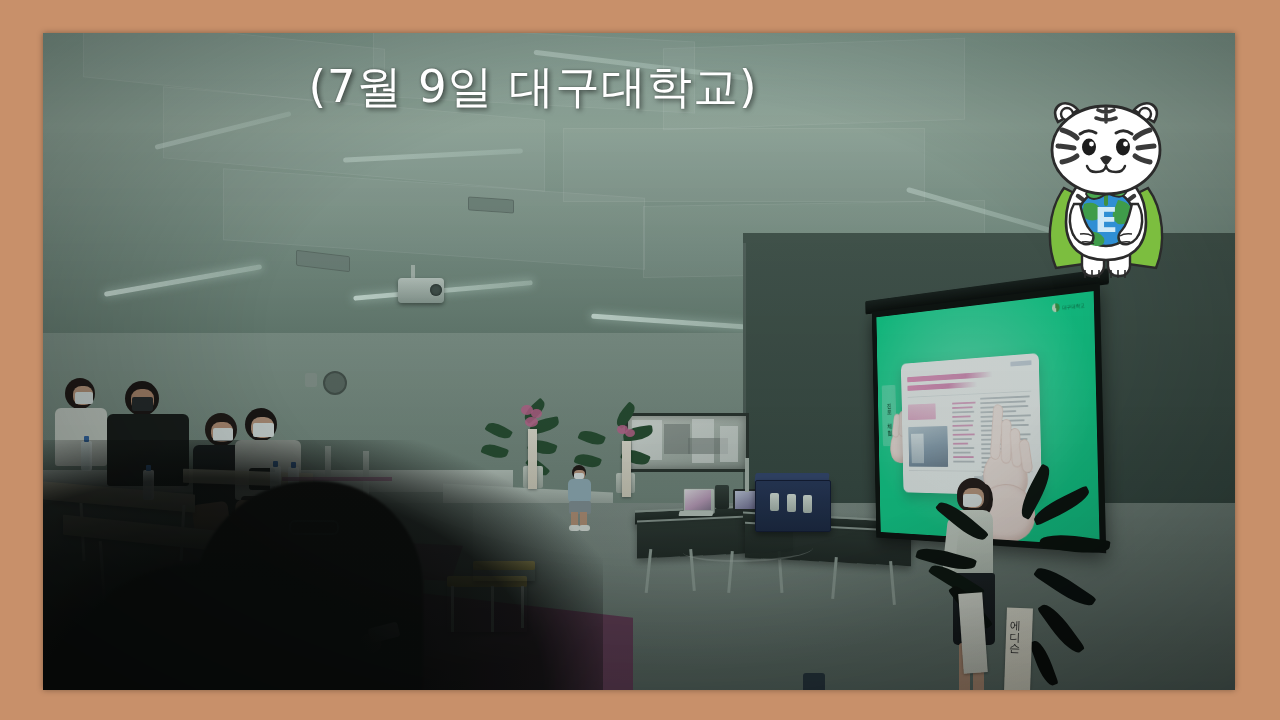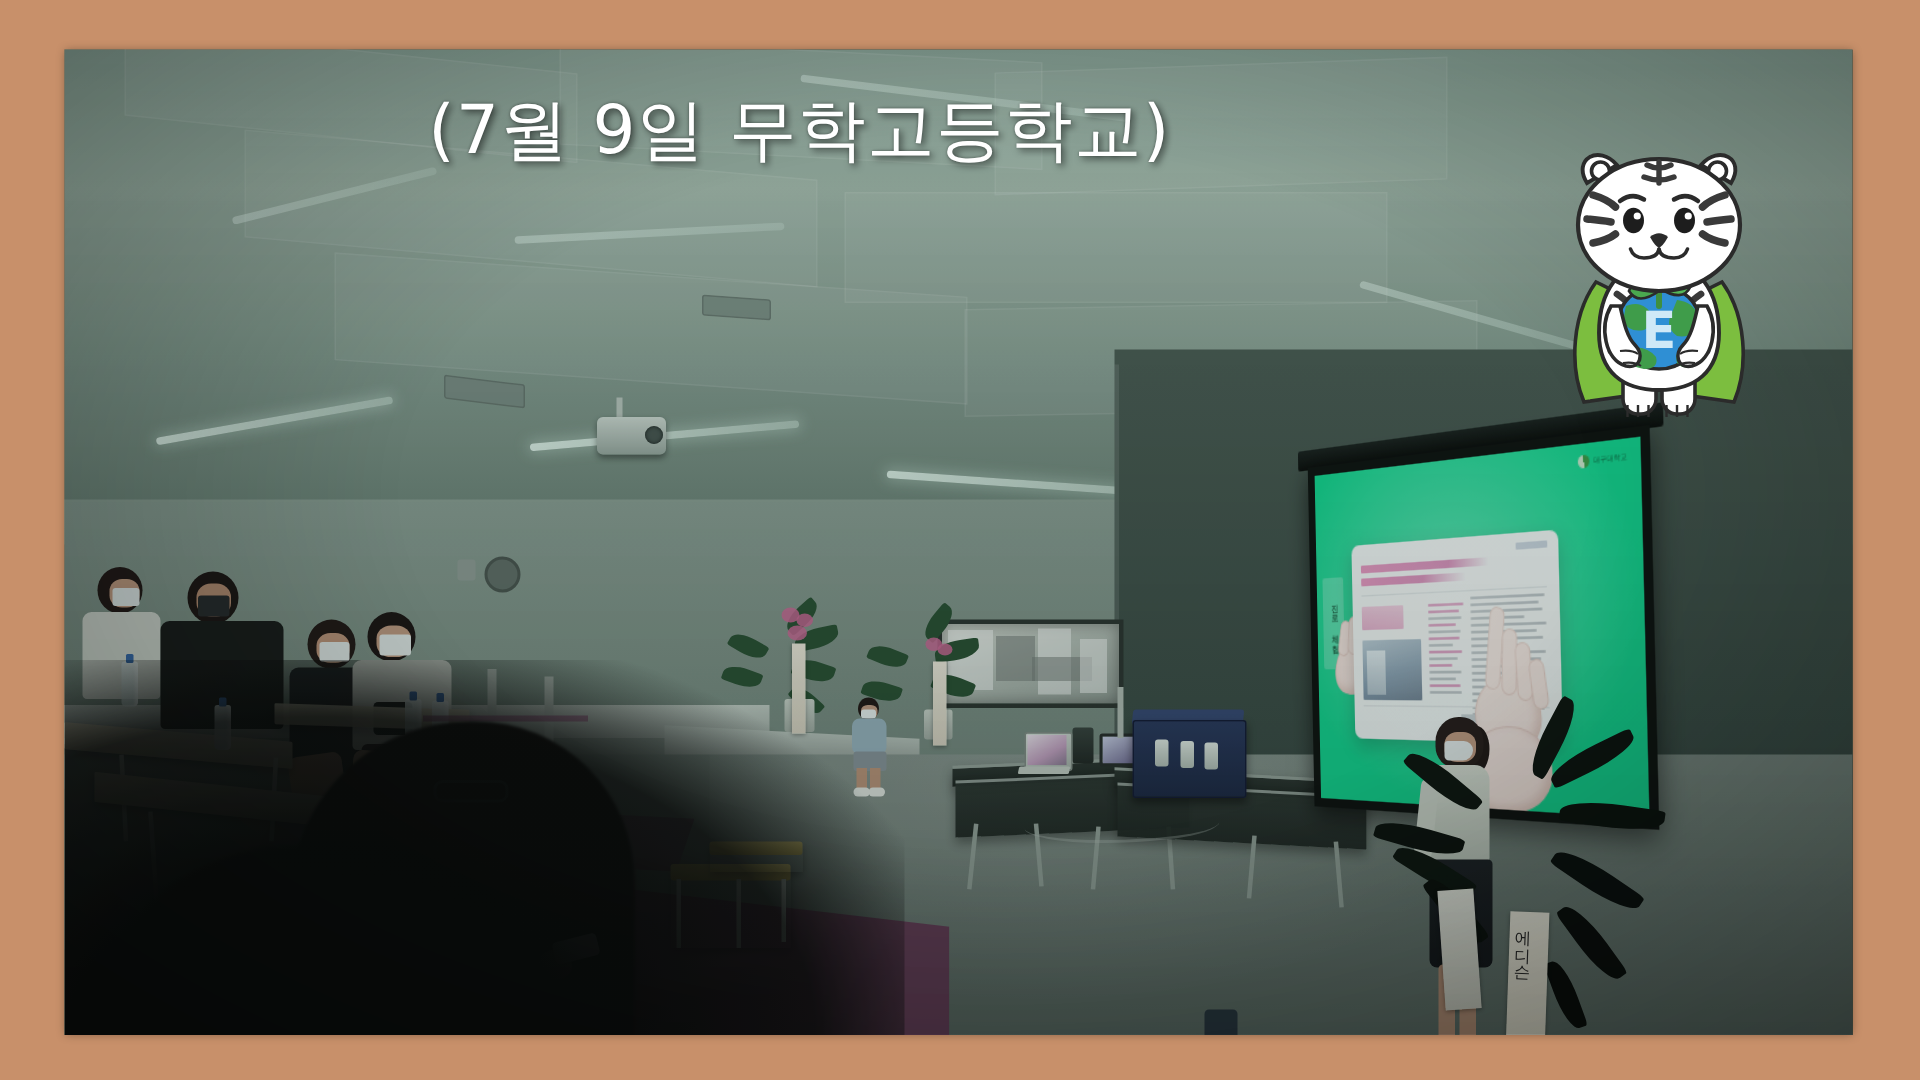--- a/index.html
+++ b/index.html
@@ -709,21 +709,21 @@
       <div class="fg-phone"></div>
       <div class="fg-person2"></div>
       <div class="fg-dark"></div>
 
       <div class="tealcast"></div>
       <div class="vignette"></div>
     </div>
   </div>
 
   <div class="title-block">
-    <div class="title-line" style="color: rgb(255, 255, 255);">(7월 9일 무학고등학교)</div>
+    <div class="title-line" style="color: rgb(255, 255, 255);">(7월 9일 대구대학교)</div>
   </div>
 
   <div class="mascot">
     <svg viewBox="0 0 168 196" width="168" height="196" xmlns="http://www.w3.org/2000/svg">
 
       <path d="M42 96 C26 118 24 152 34 176 L62 172 L58 104 Z" fill="#7cbe3f" stroke="#2b2b2b" stroke-width="2.4"></path>
       <path d="M126 96 C142 118 144 152 134 176 L106 172 L110 104 Z" fill="#7cbe3f" stroke="#2b2b2b" stroke-width="2.4"></path>
       <path d="M58 92 L84 104 L110 92 L112 104 L84 116 L56 104 Z" fill="#3f7f8c" stroke="#2b2b2b" stroke-width="2"></path>
 
       <rect x="60" y="150" width="22" height="34" rx="10" fill="#ffffff" stroke="#2b2b2b" stroke-width="2.4"></rect>

